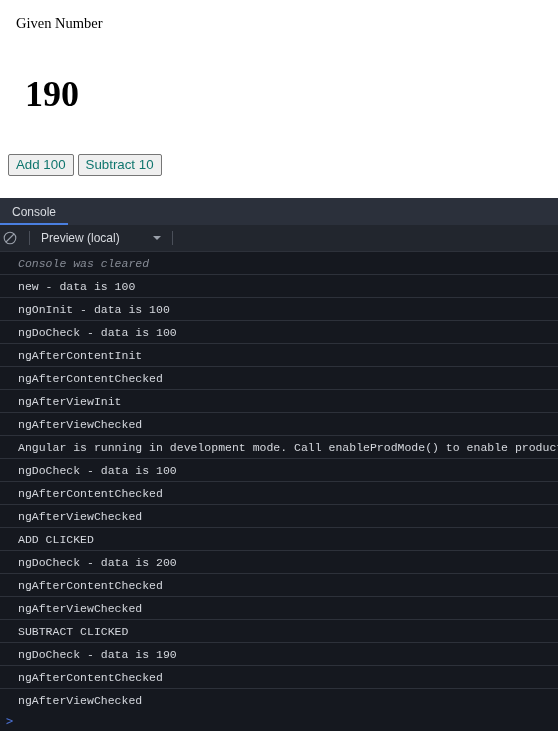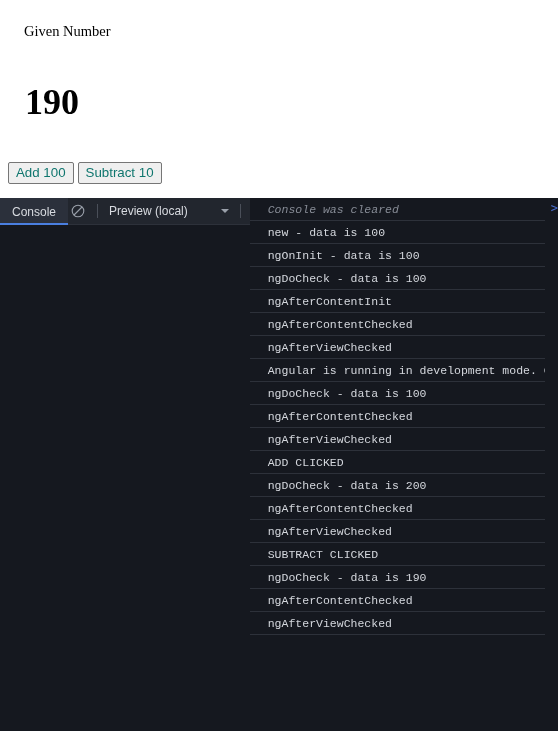--- a/index.html
+++ b/index.html
@@ -21,21 +21,21 @@
     padding: 0 8px;
     background: #ffffff;
     position: relative;
     overflow: hidden;
   }
   .given-label {
     font-family: "Liberation Serif", serif;
     font-size: 14.5px;
     color: #000000;
     line-height: 1;
-    margin: 16px;
+    margin: 8px;
     padding-top: 8px;
   }
   .big-number {
     font-family: "Liberation Serif", serif;
     font-weight: bold;
     font-size: 36px;
     line-height: 1;
     color: #000000;
     margin: 17px;
     padding-top: 28px;
@@ -60,21 +60,21 @@
   
   .devtools {
     position: absolute;
     left: 0;
     top: 198px;
     width: 558px;
     height: 533px;
     background: #15181f;
     font-family: "DejaVu Sans Mono", "Liberation Mono", monospace;
     display: flex;
-    flex-direction: row;
+    flex-direction: column;
     overflow: hidden;
   }
 
   .tabbar {
     height: 27px;
     background: #2b303b;
     display: flex;
     align-items: stretch;
     flex: 0 0 auto;
   }
@@ -234,20 +234,23 @@
       <div class="log-row">
         <span>ngDoCheck - data is 100</span>
       </div>
       <div class="log-row">
         <span>ngAfterContentInit</span>
       </div>
       <div class="log-row">
         <span>ngAfterContentChecked</span>
       </div>
       <div class="log-row">
+        <span>ngAfterViewInit</span>
+      </div>
+      <div class="log-row">
         <span>ngAfterViewChecked</span>
       </div>
       <div class="log-row">
         <span>Angular is running in development mode. Call enableProdMode() to enable production mode.</span>
       </div>
       <div class="log-row">
         <span>ngDoCheck - data is 100</span>
       </div>
       <div class="log-row">
         <span>ngAfterContentChecked</span>

